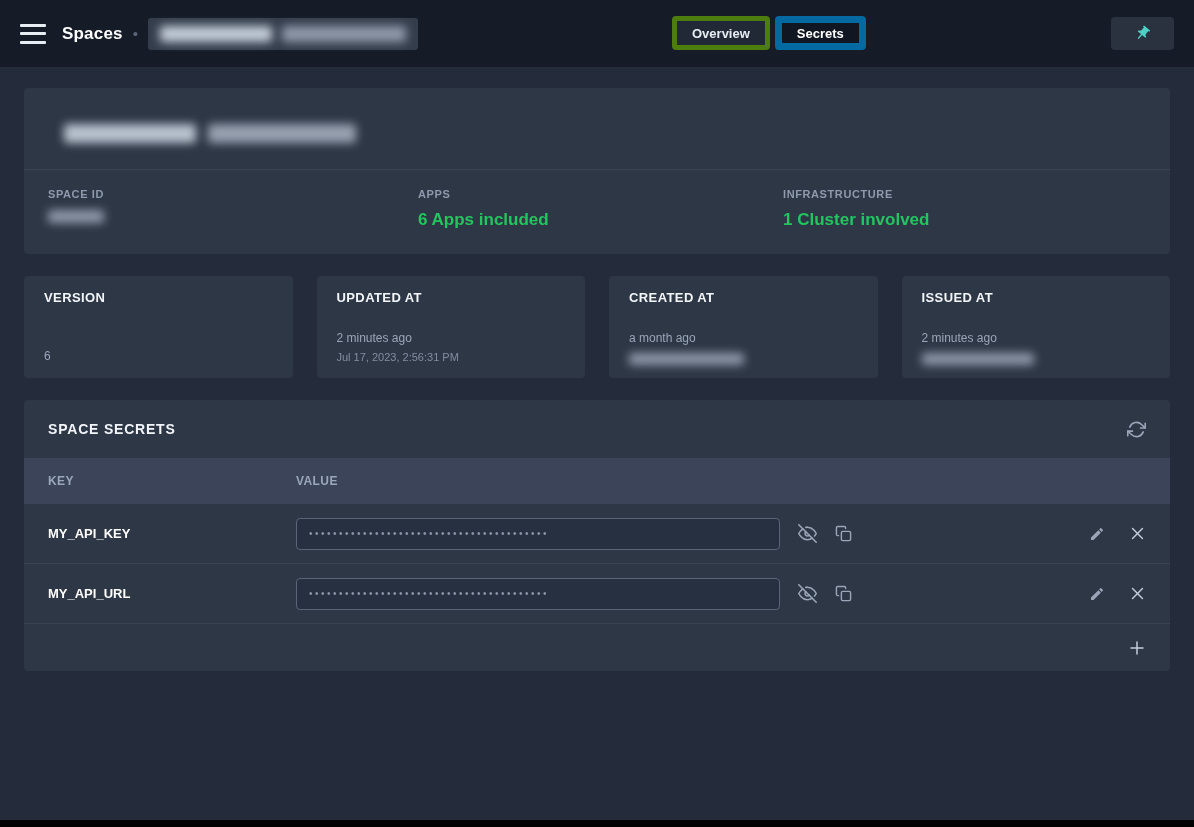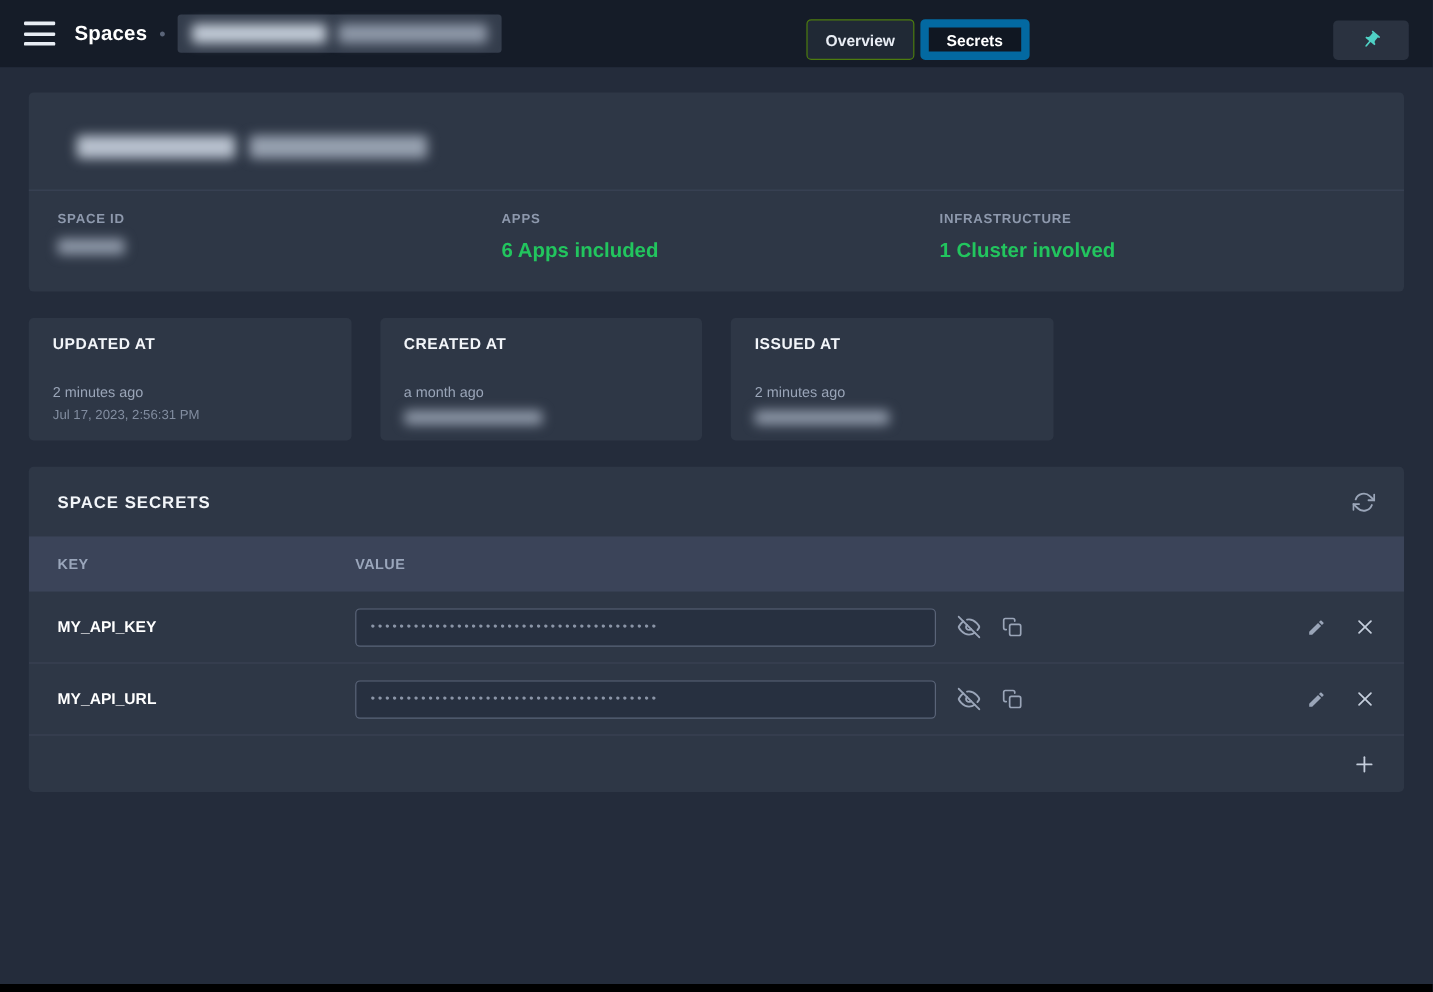--- a/index.html
+++ b/index.html
@@ -7,21 +7,21 @@
   body {
     background:#242c3b;
     font-family:"Liberation Sans", sans-serif;
     position:relative;
     overflow:hidden;
   }
 
   
   .header {
     position:relative;
-    height:56px;
+    height:67px;
     background:#151c28;
     display:flex;
     align-items:center;
     padding:0 20px;
   }
   .menu-btn {
     width:26px; height:20px;
     display:flex; flex-direction:column; justify-content:space-between;
     cursor:pointer; margin-right:16px;
   }
@@ -36,21 +36,21 @@
   .name-redact .r1 { width:112px; height:16px; background:#c3ccd8; }
   .name-redact .r2 { width:124px; height:16px; background:#8f99a9; }
 
   .tabs { position:absolute; left:672px; top:16px; display:flex; gap:5px; }
   .tab {
     height:34px; padding:0 15px; border-radius:4px;
     font-family:"Liberation Sans", sans-serif;
     font-size:13px; font-weight:bold;
     display:flex; align-items:center; cursor:pointer;
   }
-  .tab-overview { background:#202935; border:1px solid #4d7c0f; color:#e8edf4; }
+  .tab-overview { background:#202935; border:5px solid #4d7c0f; color:#e8edf4; }
   .tab-secrets  { background:#101722; border:7px solid #0369a1; color:#ffffff; }
 
   .pin-btn {
     position:absolute; right:20px; top:17px;
     width:63px; height:33px;
     background:#2a3240; border:none; border-radius:4px;
     display:flex; align-items:center; justify-content:center;
     cursor:pointer;
   }
 
@@ -160,20 +160,24 @@
         <div class="ov-value">6 Apps included</div>
       </div>
       <div class="ov-col3">
         <div class="ov-label">INFRASTRUCTURE</div>
         <div class="ov-value">1 Cluster involved</div>
       </div>
     </div>
   </section>
 
   <div class="stat-grid">
+    <div class="stat-card version">
+      <div class="stat-label">VERSION</div>
+      <div class="stat-primary">6</div>
+    </div>
     <div class="stat-card">
       <div class="stat-label">UPDATED AT</div>
       <div class="stat-primary">2 minutes ago</div>
       <div class="stat-secondary">Jul 17, 2023, 2:56:31 PM</div>
     </div>
     <div class="stat-card">
       <div class="stat-label">CREATED AT</div>
       <div class="stat-primary">a month ago</div>
       <div class="redact stat-redact created"></div>
     </div>

